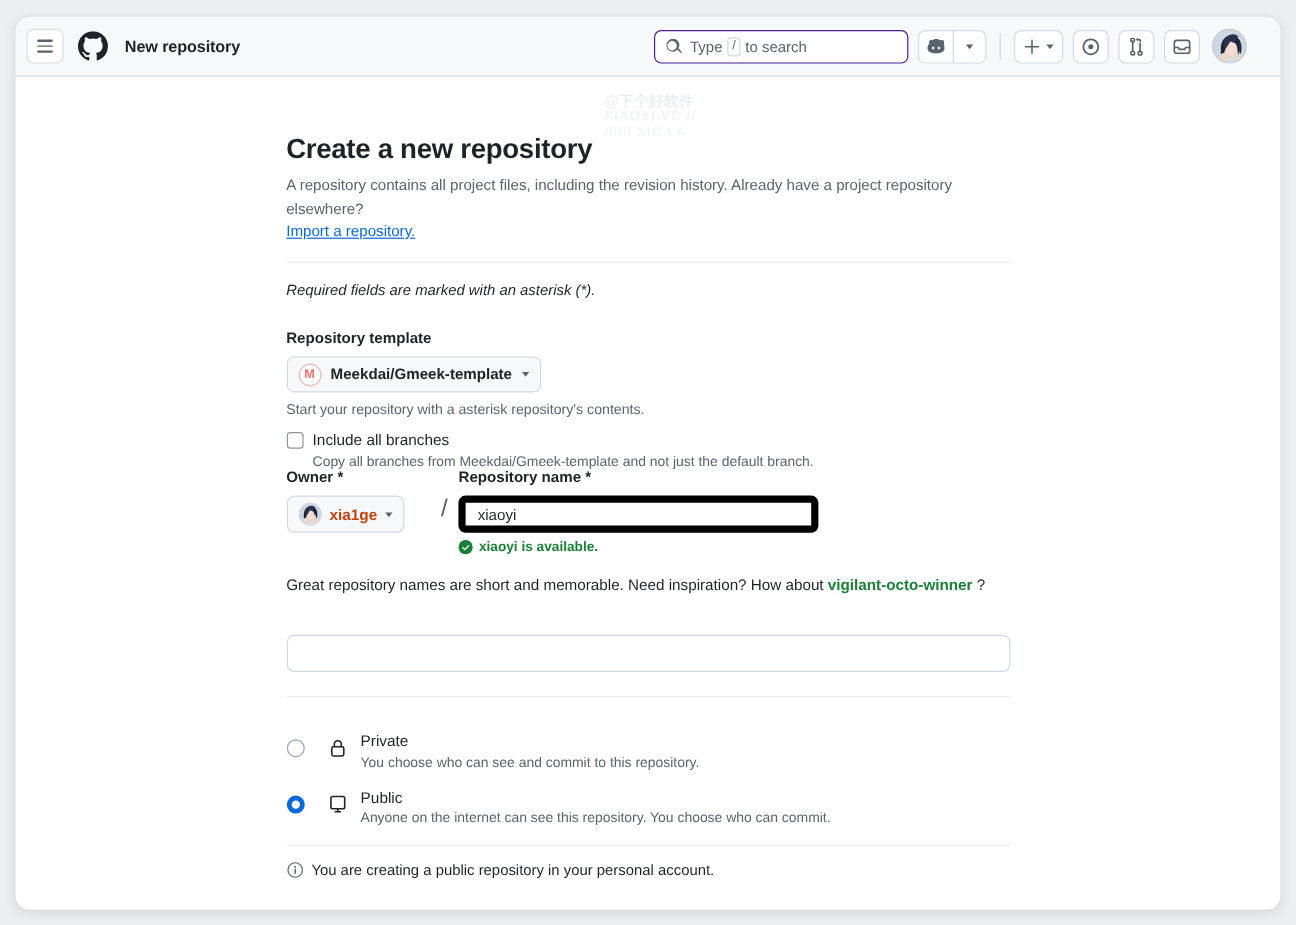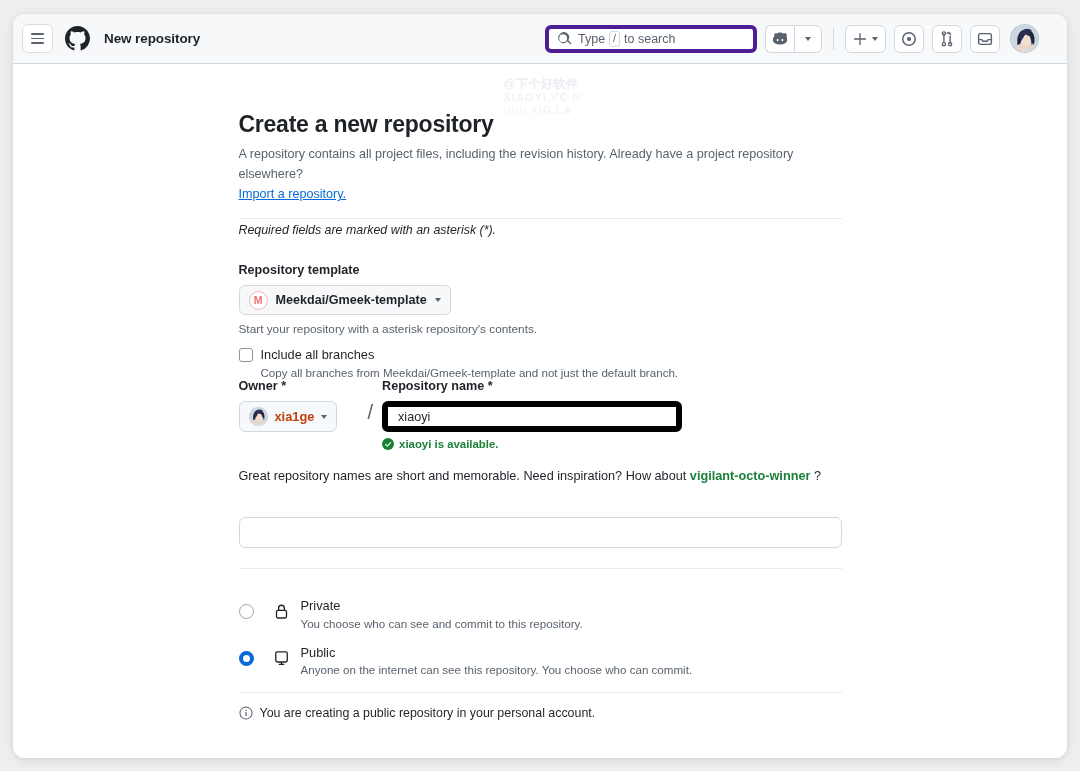--- a/index.html
+++ b/index.html
@@ -52,21 +52,21 @@
   }
   .header-right {
     margin-left: auto;
     display: flex;
     align-items: center;
     gap: 8px;
   }
   .search-box {
     width: 212px; height: 28px;
     background: #ffffff;
-    border: 4px solid #4c1d95;
+    border: 1px solid #4c1d95;
     border-radius: 6px;
     display: flex; align-items: center;
     padding: 0 8px;
     gap: 7px;
     cursor: text;
     margin-left: 44px;
   }
   .search-box .ph {
     font-size: 12.5px; color: #59636e;
     display: flex; align-items: center; gap: 4px;
@@ -139,21 +139,21 @@
     color: #59636e;
     line-height: 1.55;
   }
   a.link {
     color: #0969da;
     text-decoration: underline;
     font-size: 12.6px;
   }
   .divider { height: 1px; background: #e8ebee; margin: 16px 0 0; }
   .required-note {
-    margin-top: 4px;
+    margin-top: 16px;
     font-size: 12.4px;
     font-style: italic;
     color: #1f2328;
   }
 
   .section { margin-top: 26px; }
   .field-label {
     font-size: 12.6px;
     font-weight: 600;
     color: #1f2328;

